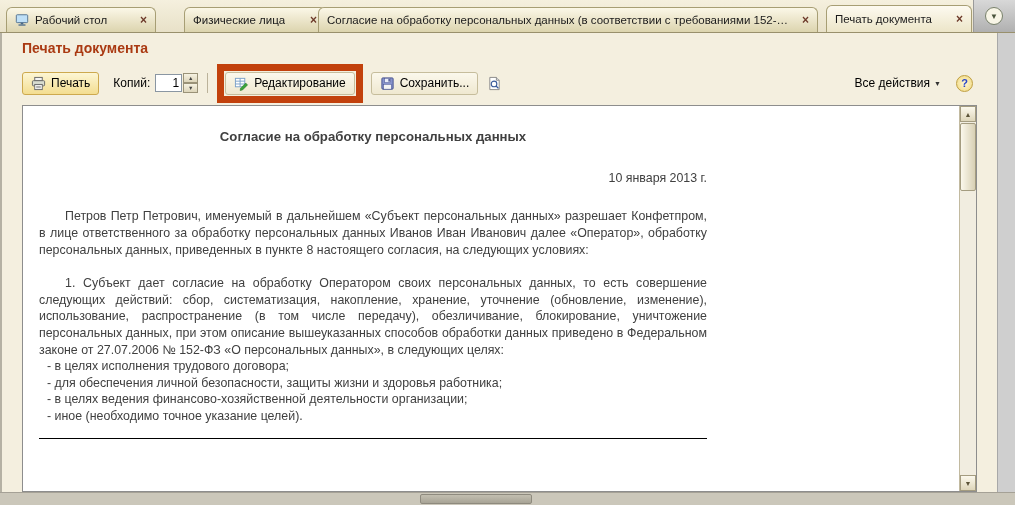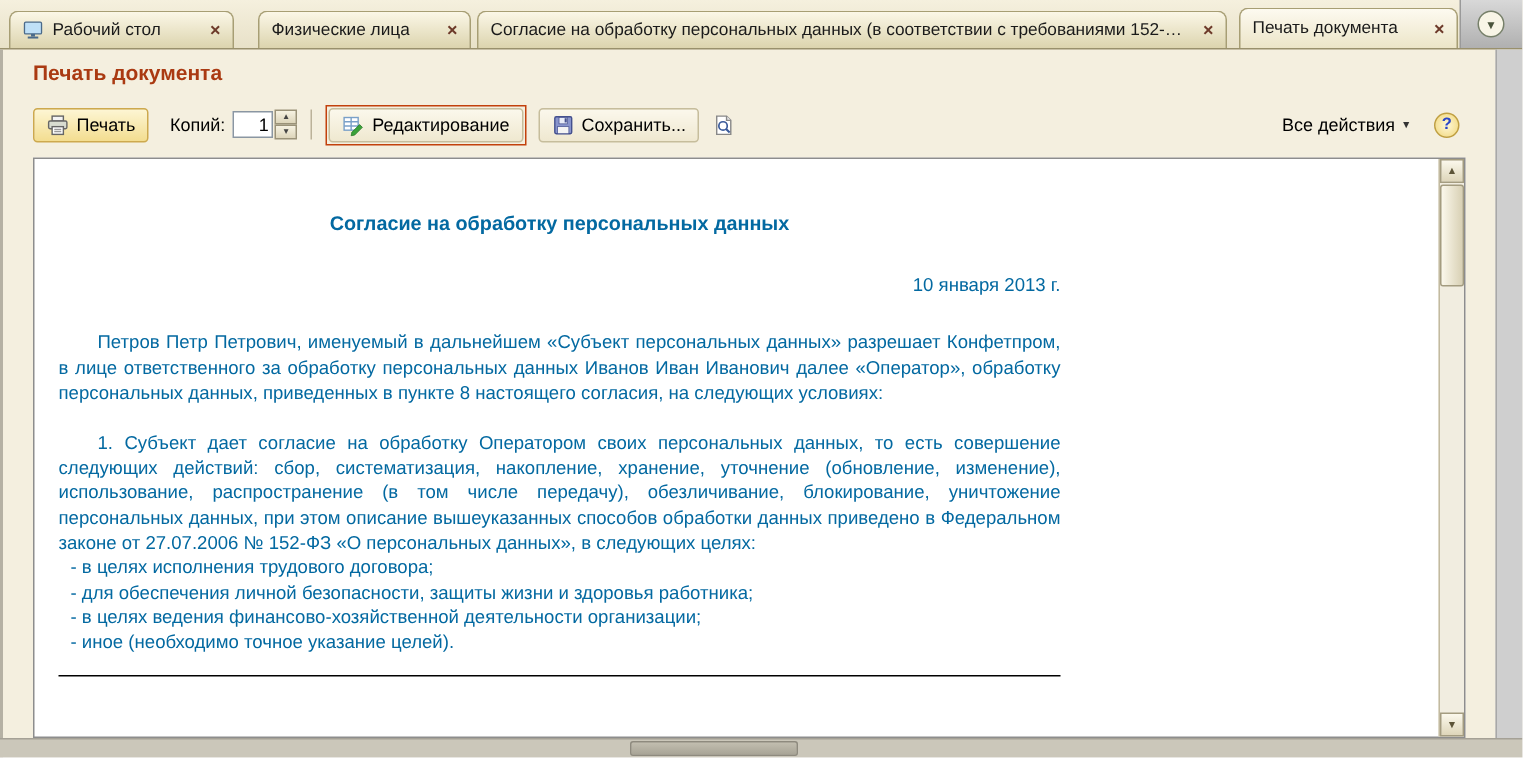--- a/index.html
+++ b/index.html
@@ -11,21 +11,21 @@
     background:linear-gradient(#f5f0de,#e8e1c8); border-bottom:1px solid #99906c; }
   .strip-end { position:absolute; top:0; right:0; width:42px; height:32px;
     background:linear-gradient(#d8d8d8,#b0b0b0); border-left:1px solid #9a9a9a; }
   .tab { position:absolute; bottom:0; height:25px; display:flex; align-items:center; gap:6px;
     padding:0 8px; background:linear-gradient(#fbf7e7,#dcd4ae); border:1px solid #a79e74;
     border-bottom:none; border-radius:6px 6px 0 0; font-size:11.5px; color:#1a1a1a;
     white-space:nowrap; cursor:default; }
   .tab .lbl { overflow:hidden; text-overflow:ellipsis; }
   .tab-close { margin-left:auto; padding-left:6px; font-size:12px; font-weight:bold; color:#6d3a2a; }
   #tab1 { left:6px;  width:150px; }
-  #tab2 { left:172px; width:142px; }
+  #tab2 { left:184px; width:142px; }
   #tab3 { left:318px; width:500px; }
   #tab4 { left:826px; width:146px; height:27px; background:linear-gradient(#fdfaf0,#ece5c8); }
   .tab-dd { position:absolute; top:7px; right:12px; width:18px; height:18px; border-radius:50%;
     background:#f8f5e6; border:1px solid #77806a; display:flex; align-items:center;
     justify-content:center; font-size:8px; color:#4a543c; }
 
   
   .page-title { position:absolute; left:22px; top:40px; font-size:14px; font-weight:bold; color:#aa3a12; }
   .right-band { position:absolute; right:0; top:33px; width:18px; bottom:13px;
     background:#cfcfcf; border-left:1px solid #a8a8a8; }
@@ -36,34 +36,34 @@
   .btn { display:inline-flex; align-items:center; gap:5px; font-size:12px; border-radius:3px;
     padding:3px 8px; border:1px solid #c6bd9c; background:linear-gradient(#fbf8ec,#efe8d0); cursor:default; }
   .btn-print { font-weight:normal; background:linear-gradient(#fdf6d4,#f3dd90); border:1px solid #cda94e; }
   .copies-label { font-size:12px; margin:0 5px 0 14px; }
   .copies-input { width:27px; height:18px; border:1px solid #8a96a2; font-size:12px;
     text-align:right; padding:0 2px; background:#fff; font-family:"Liberation Sans",sans-serif; }
   .spin { display:inline-flex; flex-direction:column; width:15px; height:20px; margin-left:1px; }
   .spin span { flex:1; display:flex; align-items:center; justify-content:center; font-size:5.5px;
     color:#444; background:linear-gradient(#f6f2e2,#ddd5ba); border:1px solid #9a9278; }
   .sep { width:1px; height:20px; background:#bbb29a; margin:0 9px; }
-  .edit-annotation { border:1px solid #c2410c; padding:1px; display:inline-flex; margin-right:8px; }
+  .edit-annotation { border:7px solid #c2410c; padding:1px; display:inline-flex; margin-right:8px; }
   .btn-icon { padding:3px 4px; background:transparent; border:1px solid transparent; margin-left:4px; }
   .toolbar-spacer { flex:1; }
   .all-actions { display:inline-flex; align-items:center; gap:4px; font-size:12px; padding:3px 6px; cursor:default; }
   .all-actions .arrow { font-size:7px; color:#333; }
   .help-btn { width:17px; height:17px; border-radius:50%;
     background:radial-gradient(#fff8d8,#f0d678); border:1px solid #bf9f42; color:#2a46c8;
     font-weight:bold; font-size:11px; display:flex; align-items:center; justify-content:center; margin-left:9px; }
 
   
   .panel { position:absolute; left:22px; top:105px; width:955px; height:387px;
     background:#fff; border:1px solid #8d8d8d; }
-  .doc { position:absolute; left:16px; top:12px; width:668px; height:100%;
-    font-size:12.4px; line-height:1.34; color:#0369a1; }
+  .doc { position:absolute; left:16px; top:0; width:668px; height:100%;
+    font-size:12.4px; line-height:1.34; color:#404040; }
   .doc-title { margin-top:22px; text-align:center; font-weight:bold; font-size:13.2px; }
   .doc-date { margin-top:24px; text-align:right; }
   .doc-p { margin-top:22px; text-align:justify; text-indent:26px; }
   .doc-p2 { margin-top:17px; }
   .doc-li { text-align:left; text-indent:8px; }
   .doc-hr { margin-top:13px; border-top:1px solid #000; width:100%; height:0; }
 
   .vscroll { position:absolute; top:0; right:0; width:17px; height:100%;
     background:#f1ede0; border-left:1px solid #c2baa0; }
   .scroll-btn { position:absolute; left:0; width:16px; height:16px;

